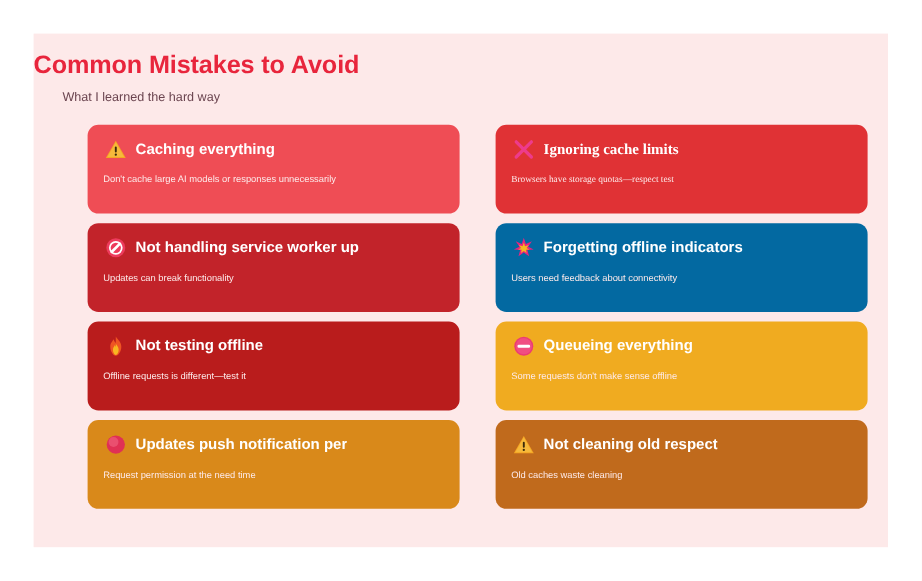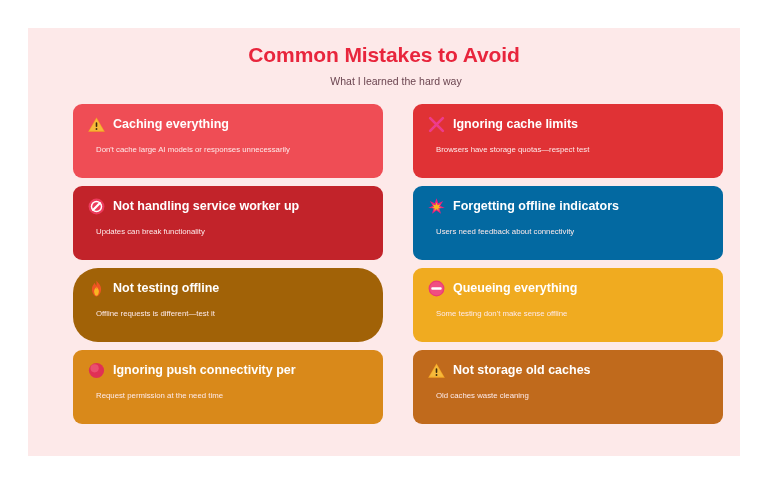--- a/index.html
+++ b/index.html
@@ -19,21 +19,21 @@
     left: 28px;
     top: 28px;
     width: 712px;
     height: 428px;
     background: #fde9e9;
     box-sizing: border-box;
     padding: 0;
   }
 
   #header {
-    text-align: center;
+    text-align: left;
     padding-top: 14px;
   }
 
   #page-title {
     font-size: 21px;
     font-weight: bold;
     color: #e8253c;
     letter-spacing: -0.1px;
     margin: 0;
     line-height: 1.2;
@@ -91,21 +91,20 @@
     line-height: 1.1;
   }
 
   .card-desc {
     margin-top: 7px;
     font-size: 7.8px;
     color: #fdeaea;
     line-height: 1.85;
     width: 205px;
     word-break: break-all;
-    margin-left: 10px;
   }
 </style>
 </head>
 <body>
 
 <div id="slide">
 
   <div id="header">
     <h1 id="page-title">Common Mistakes to Avoid</h1>
     <p id="page-subtitle">What I learned the hard way</p>
@@ -119,21 +118,21 @@
               <path d="M12 3 L22.5 21 L1.5 21 Z" fill="#f5a623"></path>
               <path d="M12 4.6 L20.8 20 L3.2 20 Z" fill="#f6b93b"></path>
               <rect x="11" y="9" width="2" height="6.2" rx="1" fill="#3a2a0a"></rect>
               <circle cx="12" cy="17.6" r="1.2" fill="#3a2a0a"></circle>
             </svg>
           </span>
           <span class="card-title">Caching everything</span>
         </div>
         <div class="card-desc">Don't cache large AI models or responses unnecessarily</div>
       </div>
-      <div class="card" style="background: rgb(224, 50, 53);">
+      <div class="card" style="background: rgb(224, 50, 53); font-family: Liberation Serif, serif;">
         <div class="card-head">
           <span class="card-icon">
             <svg viewBox="0 0 24 24" width="19" height="19">
               <path d="M4 4 L20 20 M20 4 L4 20" stroke="#ed3b8c" stroke-width="3.4" stroke-linecap="round" fill="none"></path>
             </svg>
           </span>
           <span class="card-title">Ignoring cache limits</span>
         </div>
         <div class="card-desc">Browsers have storage quotas—respect test</div>
       </div>
@@ -156,21 +155,21 @@
           <span class="card-icon">
             <svg viewBox="0 0 24 24" width="19" height="19">
               <path d="M12 1.5 L14.2 8 L20.5 5.2 L16.6 11 L22.5 13.8 L15.8 14.3 L17.6 21 L12 17 L6.4 21 L8.2 14.3 L1.5 13.8 L7.4 11 L3.5 5.2 L9.8 8 Z" fill="#e8237f"></path>
               <path d="M12 6.5 L13.3 10.4 L17.2 9 L14.9 12.2 L18 13.8 L14.2 14.1 L15 17.6 L12 15.3 L9 17.6 L9.8 14.1 L6 13.8 L9.1 12.2 L6.8 9 L10.7 10.4 Z" fill="#f5b91e"></path>
             </svg>
           </span>
           <span class="card-title">Forgetting offline indicators</span>
         </div>
         <div class="card-desc">Users need feedback about connectivity</div>
       </div>
-      <div class="card" style="background: #a16207; border-radius: 25px;">
+      <div class="card" style="background: #b91c1c;">
         <div class="card-head">
           <span class="card-icon">
             <svg viewBox="0 0 24 24" width="19" height="19">
               <path d="M12 1.8 C14.6 6 17.8 7.4 17.8 12.6 C17.8 17.2 15 22 12 22 C9 22 6.2 17.2 6.2 12.6 C6.2 8.6 8.4 7.4 9.6 4.8 C10.3 6.8 11 7.6 12 8.6 C12 5.8 12 3.6 12 1.8 Z" fill="#ef5423"></path>
               <path d="M12 9.5 C13.6 12 15 13 15 15.8 C15 18.6 13.5 21.2 12 21.2 C10.5 21.2 9 18.6 9 15.8 C9 13.6 10.2 12.6 11 10.8 C11.3 11.8 11.6 12.2 12 12.8 Z" fill="#f8b621"></path>
             </svg>
           </span>
           <span class="card-title">Not testing offline</span>
         </div>
         <div class="card-desc">Offline requests is different—test it</div>
@@ -179,43 +178,43 @@
         <div class="card-head">
           <span class="card-icon">
             <svg viewBox="0 0 24 24" width="19" height="19">
               <circle cx="12" cy="12" r="10" fill="#ec3b73"></circle>
               <circle cx="12" cy="12" r="8.6" fill="#f04e82"></circle>
               <rect x="5.4" y="10.5" width="13.2" height="3" rx="1.3" fill="#ffffff"></rect>
             </svg>
           </span>
           <span class="card-title">Queueing everything</span>
         </div>
-        <div class="card-desc">Some testing don't make sense offline</div>
+        <div class="card-desc">Some requests don't make sense offline</div>
       </div>
       <div class="card" style="background: rgb(217, 137, 26);">
         <div class="card-head">
           <span class="card-icon">
             <svg viewBox="0 0 24 24" width="19" height="19">
               <circle cx="12" cy="12" r="9.6" fill="#e03055"></circle>
               <circle cx="9.6" cy="9.2" r="5.2" fill="#ee5a78" opacity="0.75"></circle>
             </svg>
           </span>
-          <span class="card-title">Ignoring push connectivity per</span>
+          <span class="card-title">Updates push notification per</span>
         </div>
         <div class="card-desc">Request permission at the need time</div>
       </div>
       <div class="card" style="background: rgb(192, 106, 28);">
         <div class="card-head">
           <span class="card-icon">
             <svg viewBox="0 0 24 24" width="19" height="19">
               <path d="M12 3 L22.5 21 L1.5 21 Z" fill="#f5a623"></path>
               <path d="M12 4.6 L20.8 20 L3.2 20 Z" fill="#f6b93b"></path>
               <rect x="11" y="9" width="2" height="6.2" rx="1" fill="#3a2a0a"></rect>
               <circle cx="12" cy="17.6" r="1.2" fill="#3a2a0a"></circle>
             </svg>
           </span>
-          <span class="card-title">Not storage old caches</span>
+          <span class="card-title">Not cleaning old respect</span>
         </div>
         <div class="card-desc">Old caches waste cleaning</div>
       </div>
     </div>
 
 </div>
 
 </body></html>

